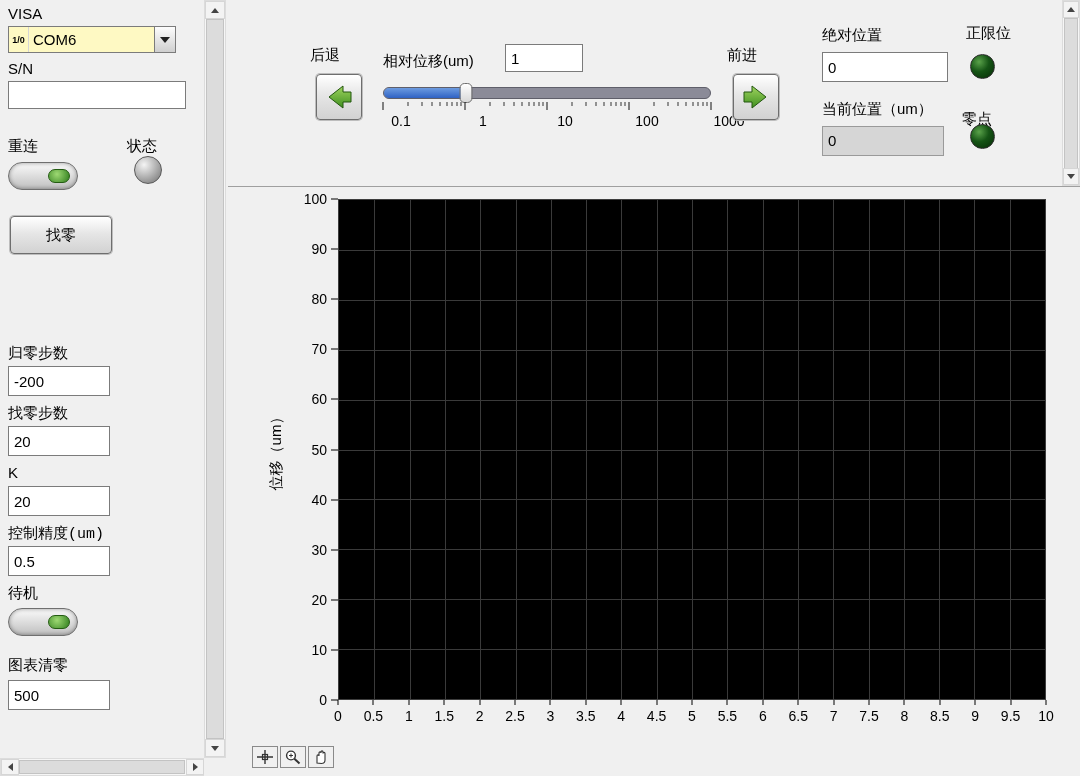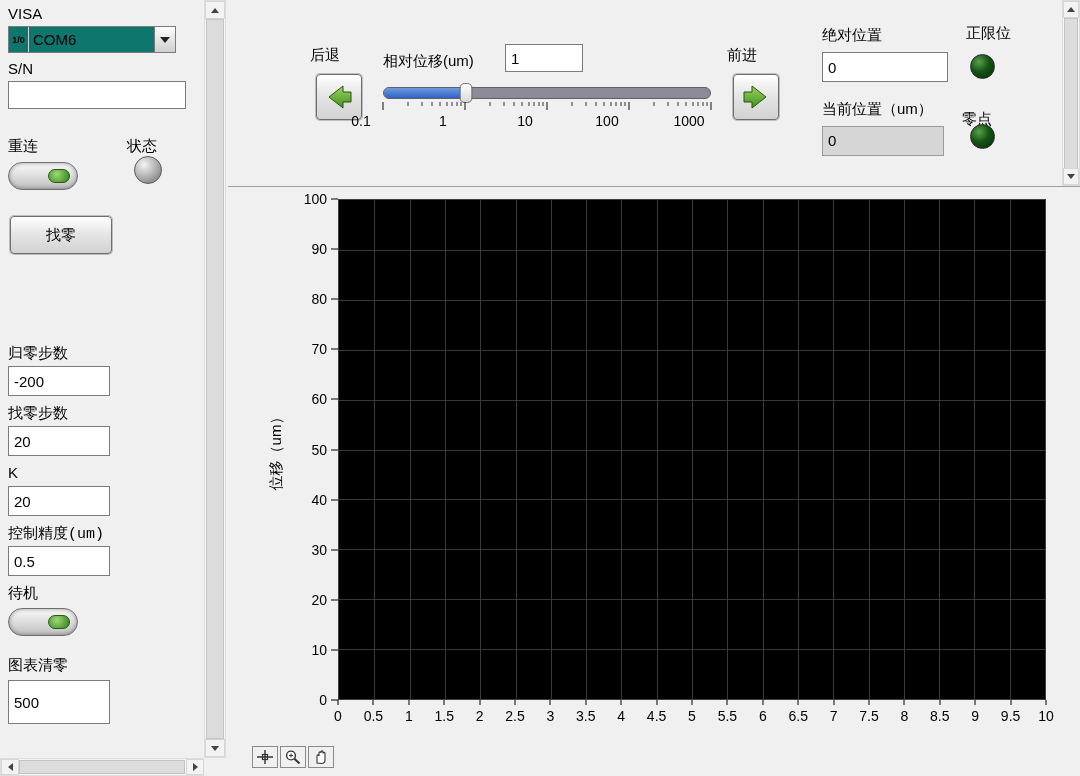--- a/index.html
+++ b/index.html
@@ -7,21 +7,21 @@
   body { font-family: "Liberation Sans", "DejaVu Sans", sans-serif; background:#f0f0f0; color:#000; }
   .root { position:relative; width:1080px; height:776px; background:#f0f0f0; }
   .abs { position:absolute; }
   .lbl { font-size:15px; white-space:nowrap; }
   .field { border:1px solid #7b7b7b; background:#fff; font-size:15px; padding:2px 5px; font-family:"Liberation Sans","DejaVu Sans",sans-serif; }
   .field.gray { background:#d6d6d6; border-color:#9a9a9a; }
   .btn { background:linear-gradient(#ffffff,#e6e6e6 45%,#d2d2d2); border:1px solid #6e6e6e; border-radius:4px;
          box-shadow: inset 0 1px 0 rgba(255,255,255,.9), 0 0 0 1px #bdbdbd; font-size:15px; cursor:default;
          display:flex; align-items:center; justify-content:center; font-family:"Liberation Sans","DejaVu Sans",sans-serif; }
   
-  .combo { display:flex; align-items:stretch; border:1px solid #7b7b7b; background:#0f766e; }
+  .combo { display:flex; align-items:stretch; border:1px solid #7b7b7b; background:#fef9c3; }
   .combo .io { width:20px; display:flex; align-items:center; justify-content:center; font-size:9px; font-weight:bold; border-right:1px solid #d5d5d5; }
   .combo .val { flex:1; display:flex; align-items:center; padding-left:4px; font-size:15px; }
   .combo .dd { width:21px; background:linear-gradient(#fdfdfd,#cfcfcf); border-left:1px solid #7b7b7b; display:flex; align-items:center; justify-content:center; }
   .tri-down { width:0;height:0;border-left:5px solid transparent;border-right:5px solid transparent;border-top:6px solid #222; }
   .tri-up-s { width:0;height:0;border-left:4px solid transparent;border-right:4px solid transparent;border-bottom:5px solid #444; }
   .tri-down-s { width:0;height:0;border-left:4px solid transparent;border-right:4px solid transparent;border-top:5px solid #444; }
   .tri-left-s { width:0;height:0;border-top:4px solid transparent;border-bottom:4px solid transparent;border-right:5px solid #444; }
   .tri-right-s { width:0;height:0;border-top:4px solid transparent;border-bottom:4px solid transparent;border-left:5px solid #444; }
   
   .led { border-radius:50%; border:1px solid #2b2b2b; }
@@ -94,21 +94,21 @@
 
   <div class="abs lbl" style="left:8px; top:524px;font-family:Liberation Mono, monospace;">控制精度(um)</div>
   <input class="abs field" style="left: 8px; top: 546px; width: 102px; height: 30px;" value="0.5">
 
   <div class="abs lbl" style="left:8px; top:584px;">待机</div>
   <div class="toggle" style="left:8px; top:608px; width:70px; height:28px;">
     <div class="knob"></div>
   </div>
 
   <div class="abs lbl" style="left:8px; top:656px;">图表清零</div>
-  <input class="abs field" style="left: 8px; top: 680px; width: 102px; height: 44px;" value="500">
+  <input class="abs field" style="left: 8px; top: 680px; width: 102px; height: 30px;" value="500">
 
   <div class="abs sb" style="left:204px; top:0; width:22px; height:758px;">
     <div class="sb-thumb" style="left:1px; top:18px; width:18px; height:720px;"></div>
     <div class="sb-btn" style="left:0; top:0; width:20px; height:18px;">
       <div class="tri-up-s"></div>
       </div>
     <div class="sb-btn" style="left:0; top:738px; width:20px; height:18px;">
       <div class="tri-down-s"></div>
       </div>
   </div>
@@ -176,21 +176,21 @@
       <div class="s-tick" style="left: 82.5257%;"></div>
       <div class="s-tick" style="left: 86.928%;"></div>
       <div class="s-tick" style="left: 90.0515%;"></div>
       <div class="s-tick" style="left: 92.4743%;"></div>
       <div class="s-tick" style="left: 94.4538%;"></div>
       <div class="s-tick" style="left: 96.1275%;"></div>
       <div class="s-tick" style="left: 97.5772%;"></div>
       <div class="s-tick" style="left: 98.8561%;"></div>
       <div class="s-tick major" style="left: 100%;"></div>
     </div>
-  <div class="abs" style="left:361px; top:113px; width:328px; height:18px;">
+  <div class="abs" style="left:401px; top:113px; width:328px; height:18px;">
       <div class="s-lab" style="left: 0%;">0.1</div>
       <div class="s-lab" style="left: 25%;">1</div>
       <div class="s-lab" style="left: 50%;">10</div>
       <div class="s-lab" style="left: 75%;">100</div>
       <div class="s-lab" style="left: 100%;">1000</div>
     </div>
 
   <div class="abs lbl" style="left:727px; top:46px;">前进</div>
   <button class="abs btn" style="left:733px; top:74px; width:46px; height:46px;">
     <svg width="32" height="30" viewBox="0 0 30 30">

